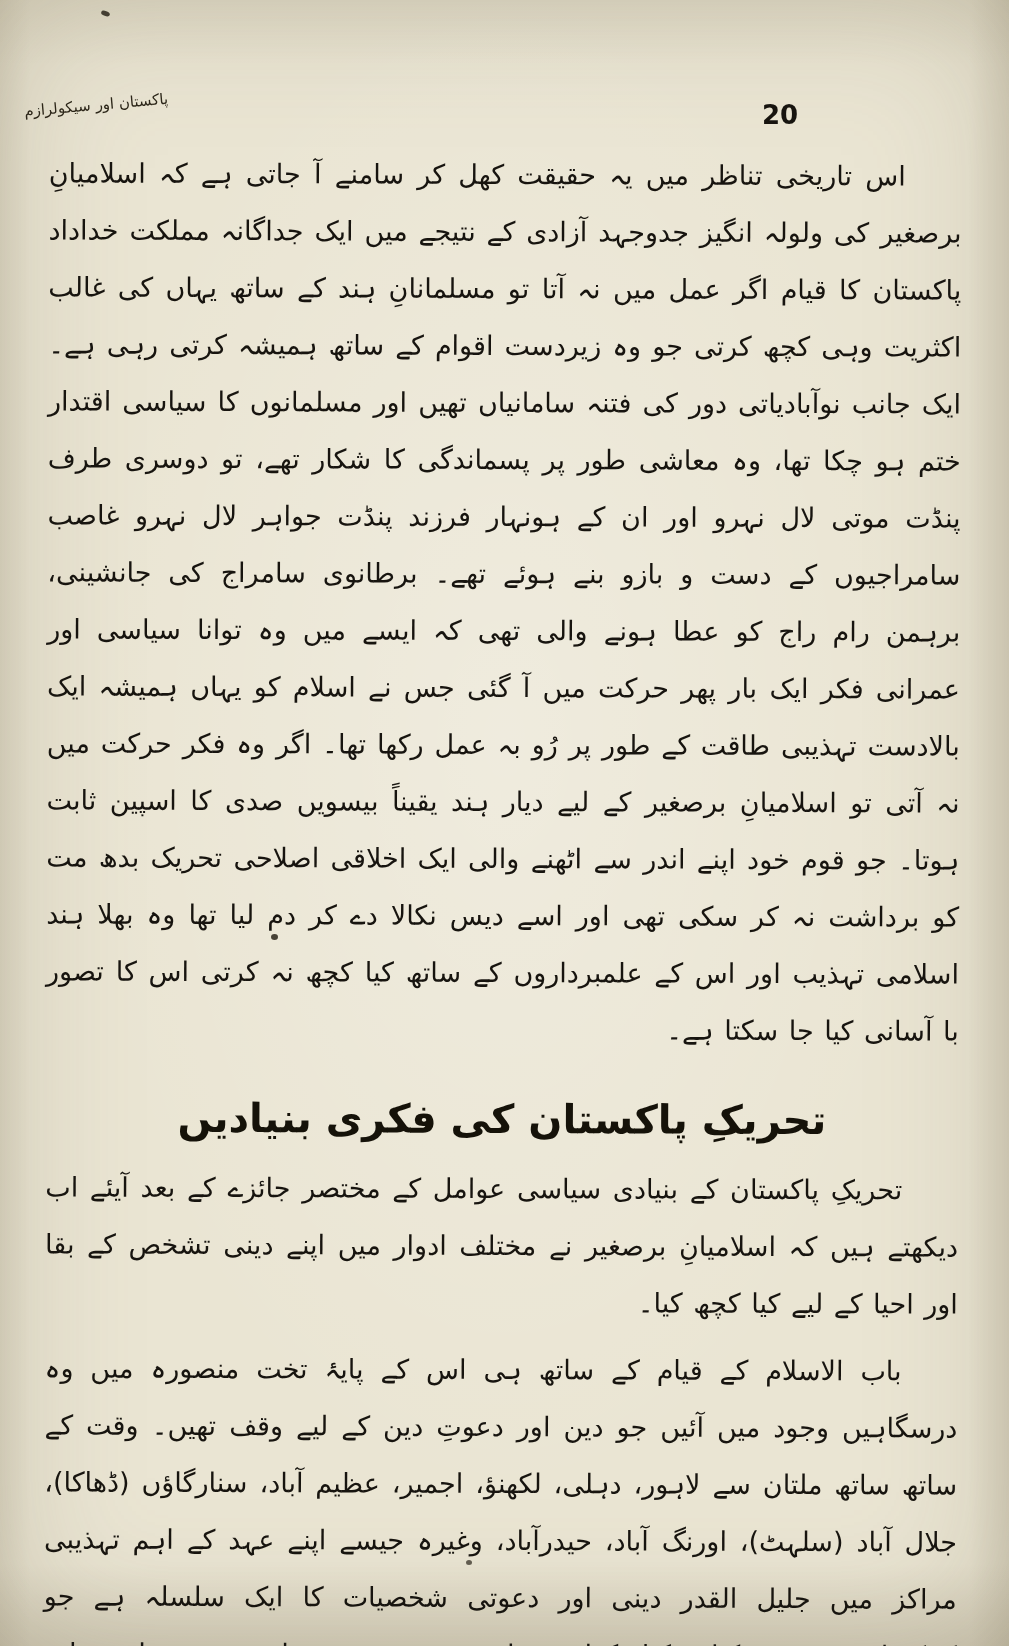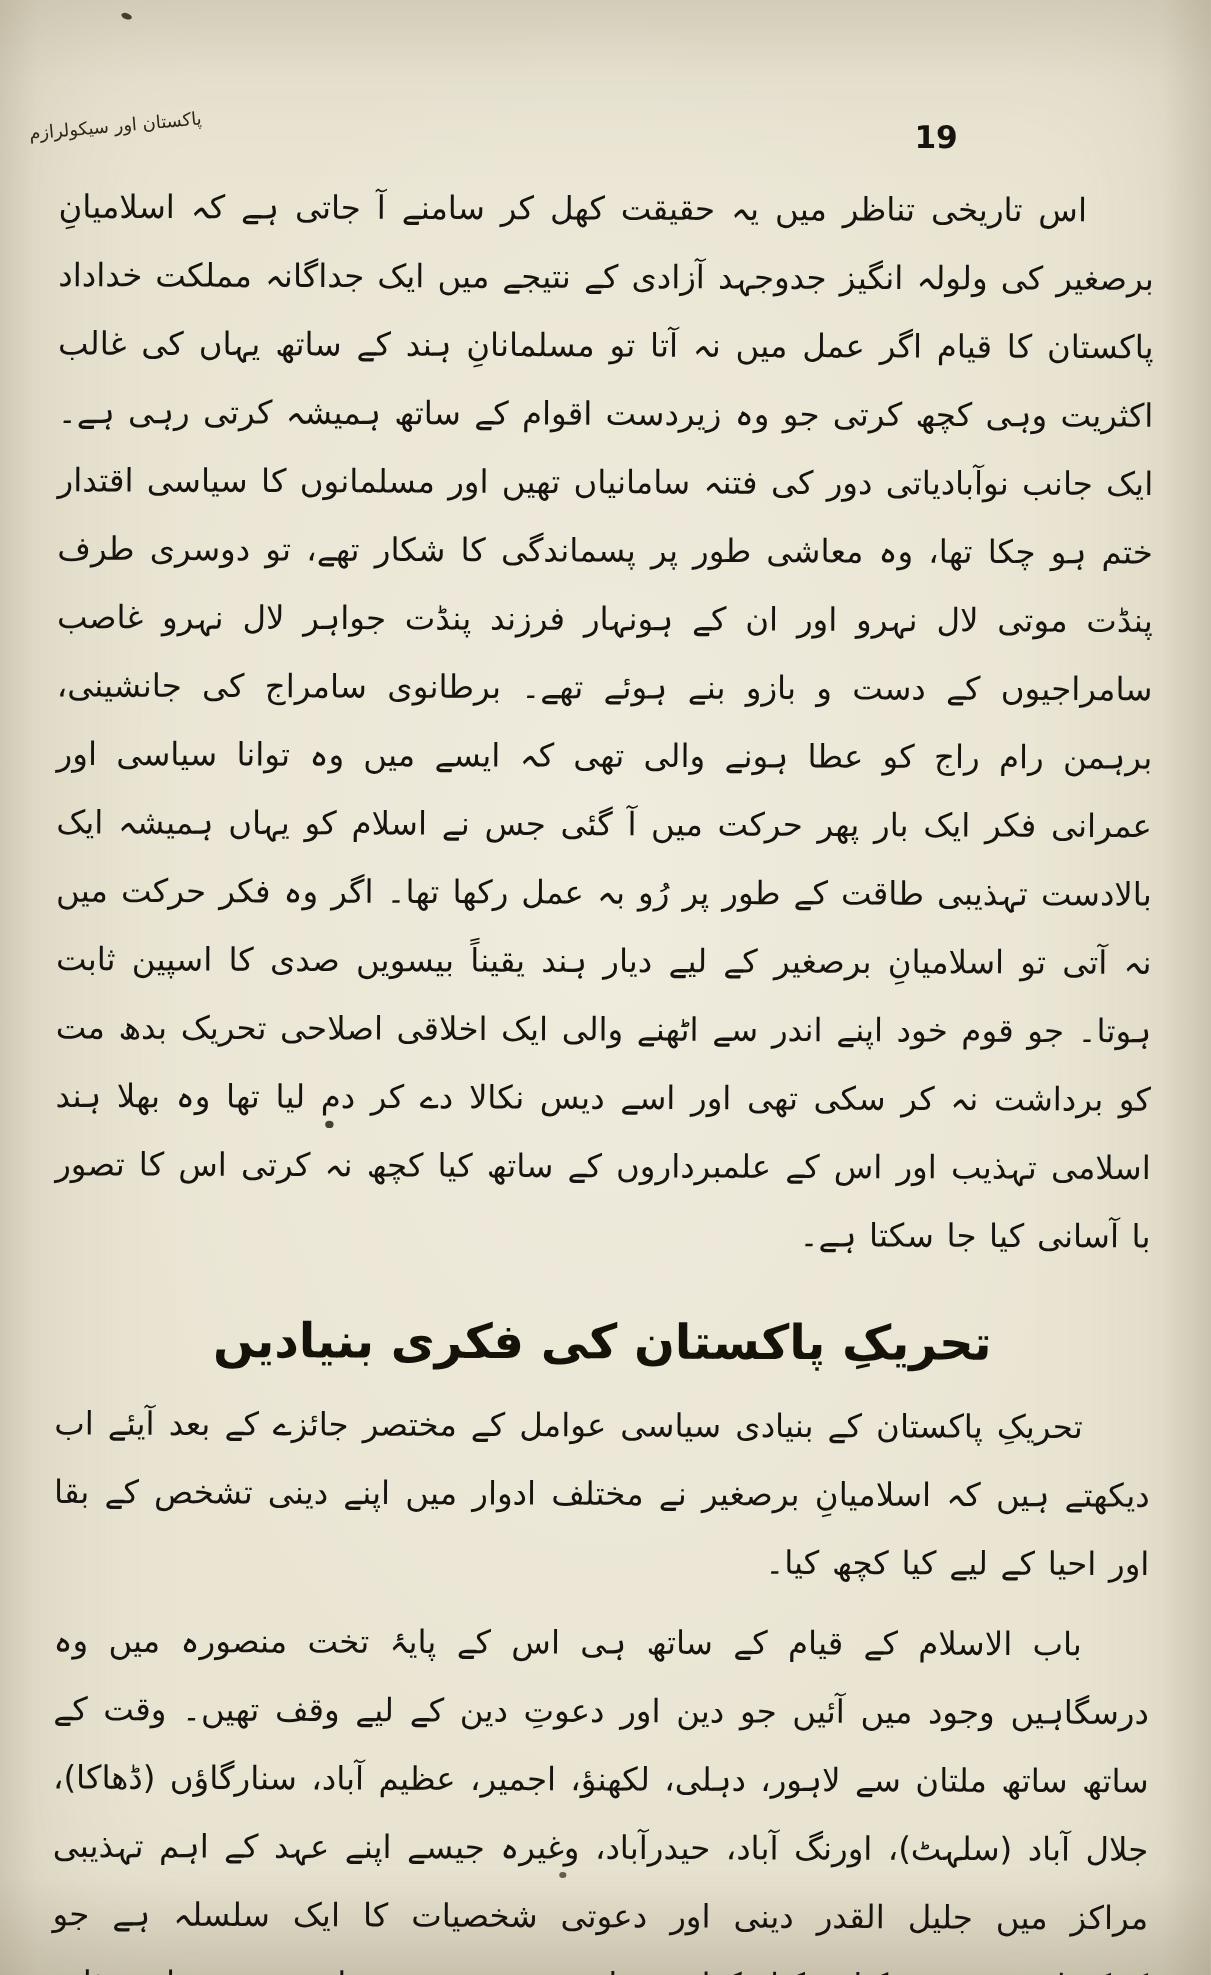--- a/index.html
+++ b/index.html
@@ -85,21 +85,21 @@
 <body>
 
 <div class="scan">
 
   <div class="speck speck-top"></div>
   <div class="speck speck-mid"></div>
   <div class="speck speck-bottom"></div>
 
   <div class="running-title">پاکستان اور سیکولرازم</div>
 
-  <div class="page-num">19</div>
+  <div class="page-num">20</div>
 
   <main class="text-block">
 
     <p class="para">اس تاریخی تناظر میں یہ حقیقت کھل کر سامنے آ جاتی ہے کہ اسلامیانِ برصغیر کی ولولہ انگیز جدوجہد آزادی کے نتیجے میں ایک جداگانہ مملکت خداداد پاکستان کا قیام اگر عمل میں نہ آتا تو مسلمانانِ ہند کے ساتھ یہاں کی غالب اکثریت وہی کچھ کرتی جو وہ زیردست اقوام کے ساتھ ہمیشہ کرتی رہی ہے۔ ایک جانب نوآبادیاتی دور کی فتنہ سامانیاں تھیں اور مسلمانوں کا سیاسی اقتدار ختم ہو چکا تھا، وہ معاشی طور پر پسماندگی کا شکار تھے، تو دوسری طرف پنڈت موتی لال نہرو اور ان کے ہونہار فرزند پنڈت جواہر لال نہرو غاصب سامراجیوں کے دست و بازو بنے ہوئے تھے۔ برطانوی سامراج کی جانشینی، برہمن رام راج کو عطا ہونے والی تھی کہ ایسے میں وہ توانا سیاسی اور عمرانی فکر ایک بار پھر حرکت میں آ گئی جس نے اسلام کو یہاں ہمیشہ ایک بالادست تہذیبی طاقت کے طور پر رُو بہ عمل رکھا تھا۔ اگر وہ فکر حرکت میں نہ آتی تو اسلامیانِ برصغیر کے لیے دیار ہند یقیناً بیسویں صدی کا اسپین ثابت ہوتا۔ جو قوم خود اپنے اندر سے اٹھنے والی ایک اخلاقی اصلاحی تحریک بدھ مت کو برداشت نہ کر سکی تھی اور اسے دیس نکالا دے کر دم لیا تھا وہ بھلا ہند اسلامی تہذیب اور اس کے علمبرداروں کے ساتھ کیا کچھ نہ کرتی اس کا تصور با آسانی کیا جا سکتا ہے۔</p>
 
     <h2 class="heading">تحریکِ پاکستان کی فکری بنیادیں</h2>
 
     <p class="para">تحریکِ پاکستان کے بنیادی سیاسی عوامل کے مختصر جائزے کے بعد آیئے اب دیکھتے ہیں کہ اسلامیانِ برصغیر نے مختلف ادوار میں اپنے دینی تشخص کے بقا اور احیا کے لیے کیا کچھ کیا۔</p>
 
     <p class="para">باب الاسلام کے قیام کے ساتھ ہی اس کے پایۂ تخت منصورہ میں وہ درسگاہیں وجود میں آئیں جو دین اور دعوتِ دین کے لیے وقف تھیں۔ وقت کے ساتھ ساتھ ملتان سے لاہور، دہلی، لکھنؤ، اجمیر، عظیم آباد، سنارگاؤں (ڈھاکا)، جلال آباد (سلہٹ)، اورنگ آباد، حیدرآباد، وغیرہ جیسے اپنے عہد کے اہم تہذیبی مراکز میں جلیل القدر دینی اور دعوتی شخصیات کا ایک سلسلہ ہے جو کہکشاں صفت چمکتا دمکتا دکھائی دیتا ہے۔ یہ وہ شخصیات ہیں جو اپنی ذات میں ایک ادارہ تھیں اور جن کی دعوتی مہم اور اثر انگیز شخصیت کے سحر سے مقامی اقوام کے لیے اسلام آبِ حیات</p>

